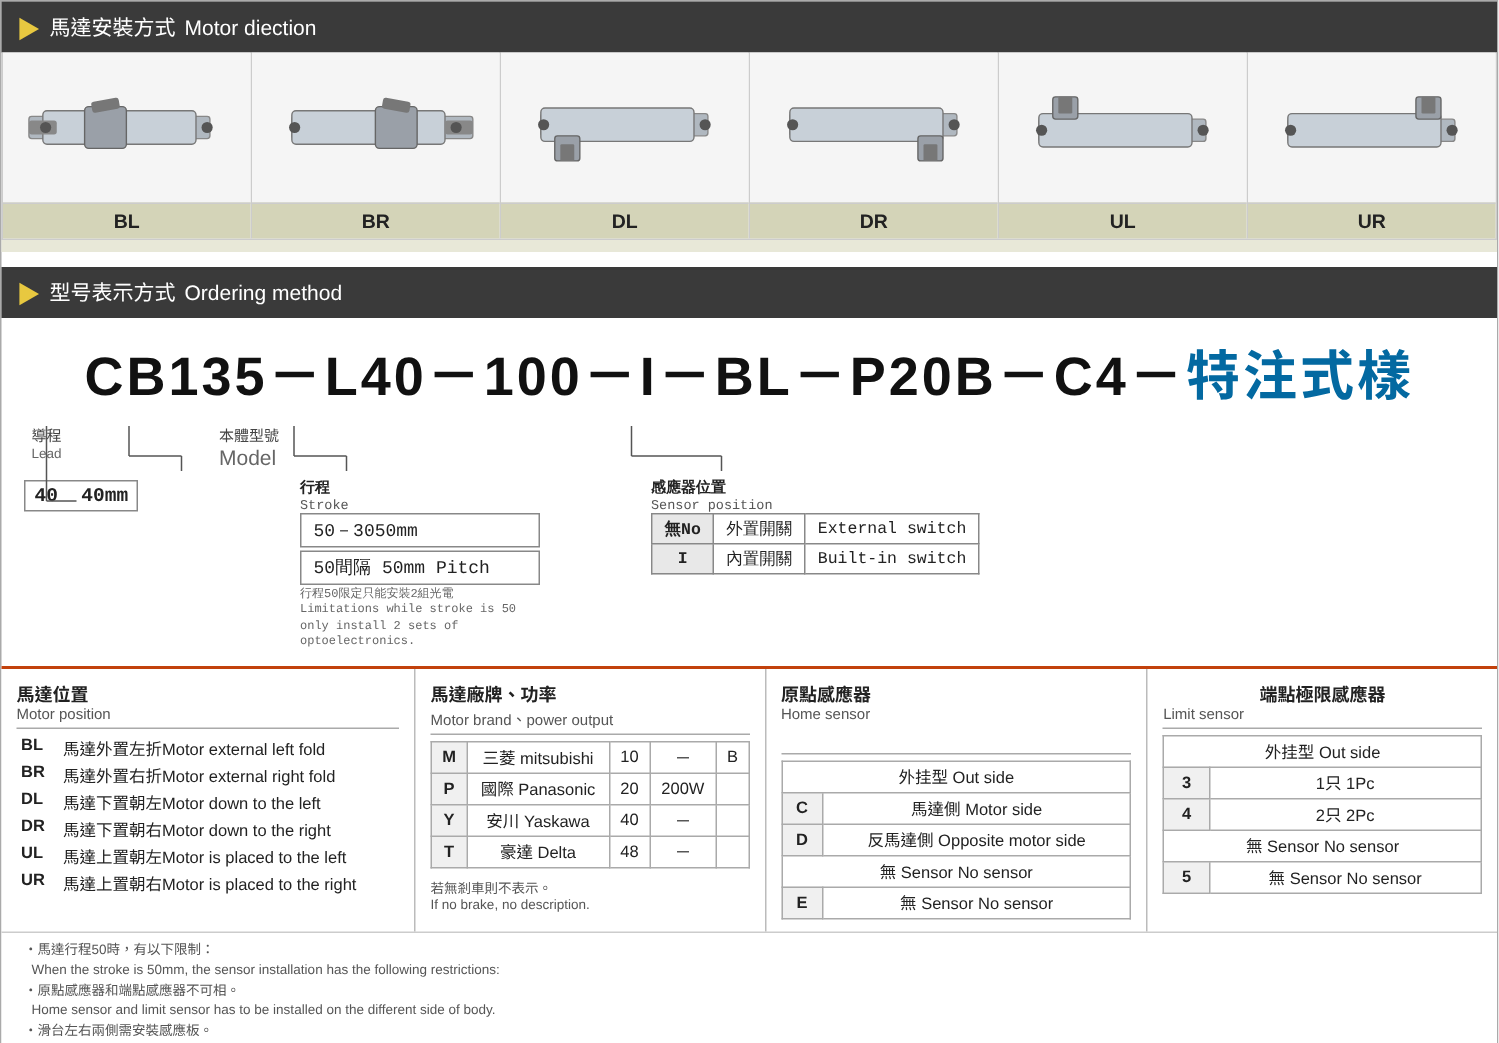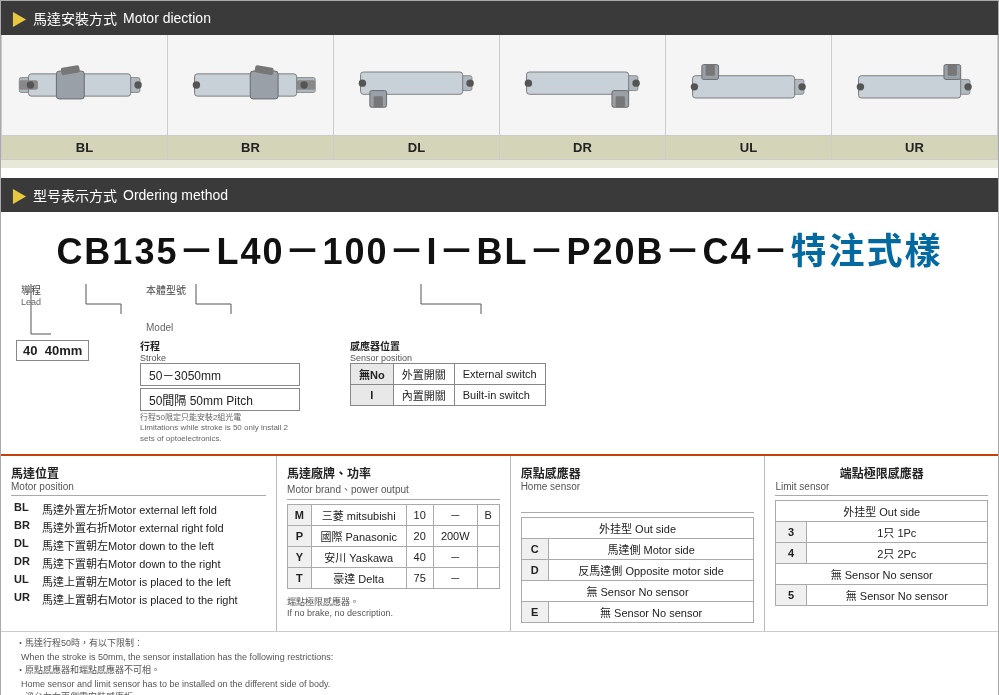--- a/index.html
+++ b/index.html
@@ -286,34 +286,34 @@
 
       <div style="display:flex; gap:0; padding-top:3px;">
 
         <div style="width:70px; padding-left:5px; padding-top:0;">
           <div style="font-size:10px; color:#444;">導程</div>
           <div style="font-size:9px; color:#666;">Lead</div>
         </div>
 
         <div style="flex:1; padding-left:60px;">
           <div style="font-size:10px; color:#444;">本體型號</div>
-          <div style="font-size:10px; color:#666;margin-top:25px;">Model</div>
+          <div style="font-size:14px; color:#666;">Model</div>
         </div>
 
       </div>
 
-      <div style="display:flex; gap:10px; padding-top:5px; align-items:flex-start;">
+      <div style="display:flex; gap:34px; padding-top:5px; align-items:flex-start;font-family:Liberation Mono, monospace;">
 
         <div style="min-width:90px;">
           <div class="lead-box">
             <span>40</span>&nbsp;&nbsp;<span>40mm</span>
           </div>
         </div>
 
-        <div style="min-width:130px; margin-left:24px;">
+        <div style="min-width:130px; margin-left:60px;">
           <div style="font-size:10px; font-weight:bold;">行程</div>
           <div style="font-size:9px; color:#555;">Stroke</div>
           <div class="stroke-box">50－3050mm</div>
           <div class="stroke-box" style="margin-top:2px;">50間隔 50mm Pitch</div>
           <div style="font-size:8px; color:#666; margin-top:2px; max-width:160px; line-height:1.3;">行程50限定只能安裝2組光電</div>
           <div style="font-size:8px; color:#666; max-width:160px; line-height:1.3;">Limitations while stroke is 50 only install 2 sets of optoelectronics.</div>
         </div>
 
         <div style="min-width:180px; margin-left:40px;">
           <div style="font-size:10px; font-weight:bold;">感應器位置</div>
@@ -394,27 +394,27 @@
         <tr>
           <td class="key-cell">Y</td>
           <td>安川 Yaskawa</td>
           <td>40</td>
           <td>－</td>
           <td></td>
         </tr>
         <tr>
           <td class="key-cell">T</td>
           <td>豪達 Delta</td>
-          <td>75</td>
+          <td>48</td>
           <td>－</td>
           <td></td>
         </tr>
       </tbody>
         </table>
-      <div style="margin-top:6px; font-size:9px; color:#555;">端點極限感應器。</div>
+      <div style="margin-top:6px; font-size:9px; color:#555;">若無剎車則不表示。</div>
       <div style="font-size:9px; color:#555;">If no brake, no description.</div>
     </div>
 
     <div style="flex:1.1; border-right:1px solid #bbb; padding:8px 10px;">
       <div style="font-size:12px; font-weight:bold;">原點感應器</div>
       <div style="font-size:10px; color:#555; border-bottom:1px solid #aaa; padding-bottom:20px; margin-bottom:4px;">Home sensor</div>
       <table class="right-table">
         <tbody>
             <tr>
           <td colspan="2">外挂型 Out side</td>

